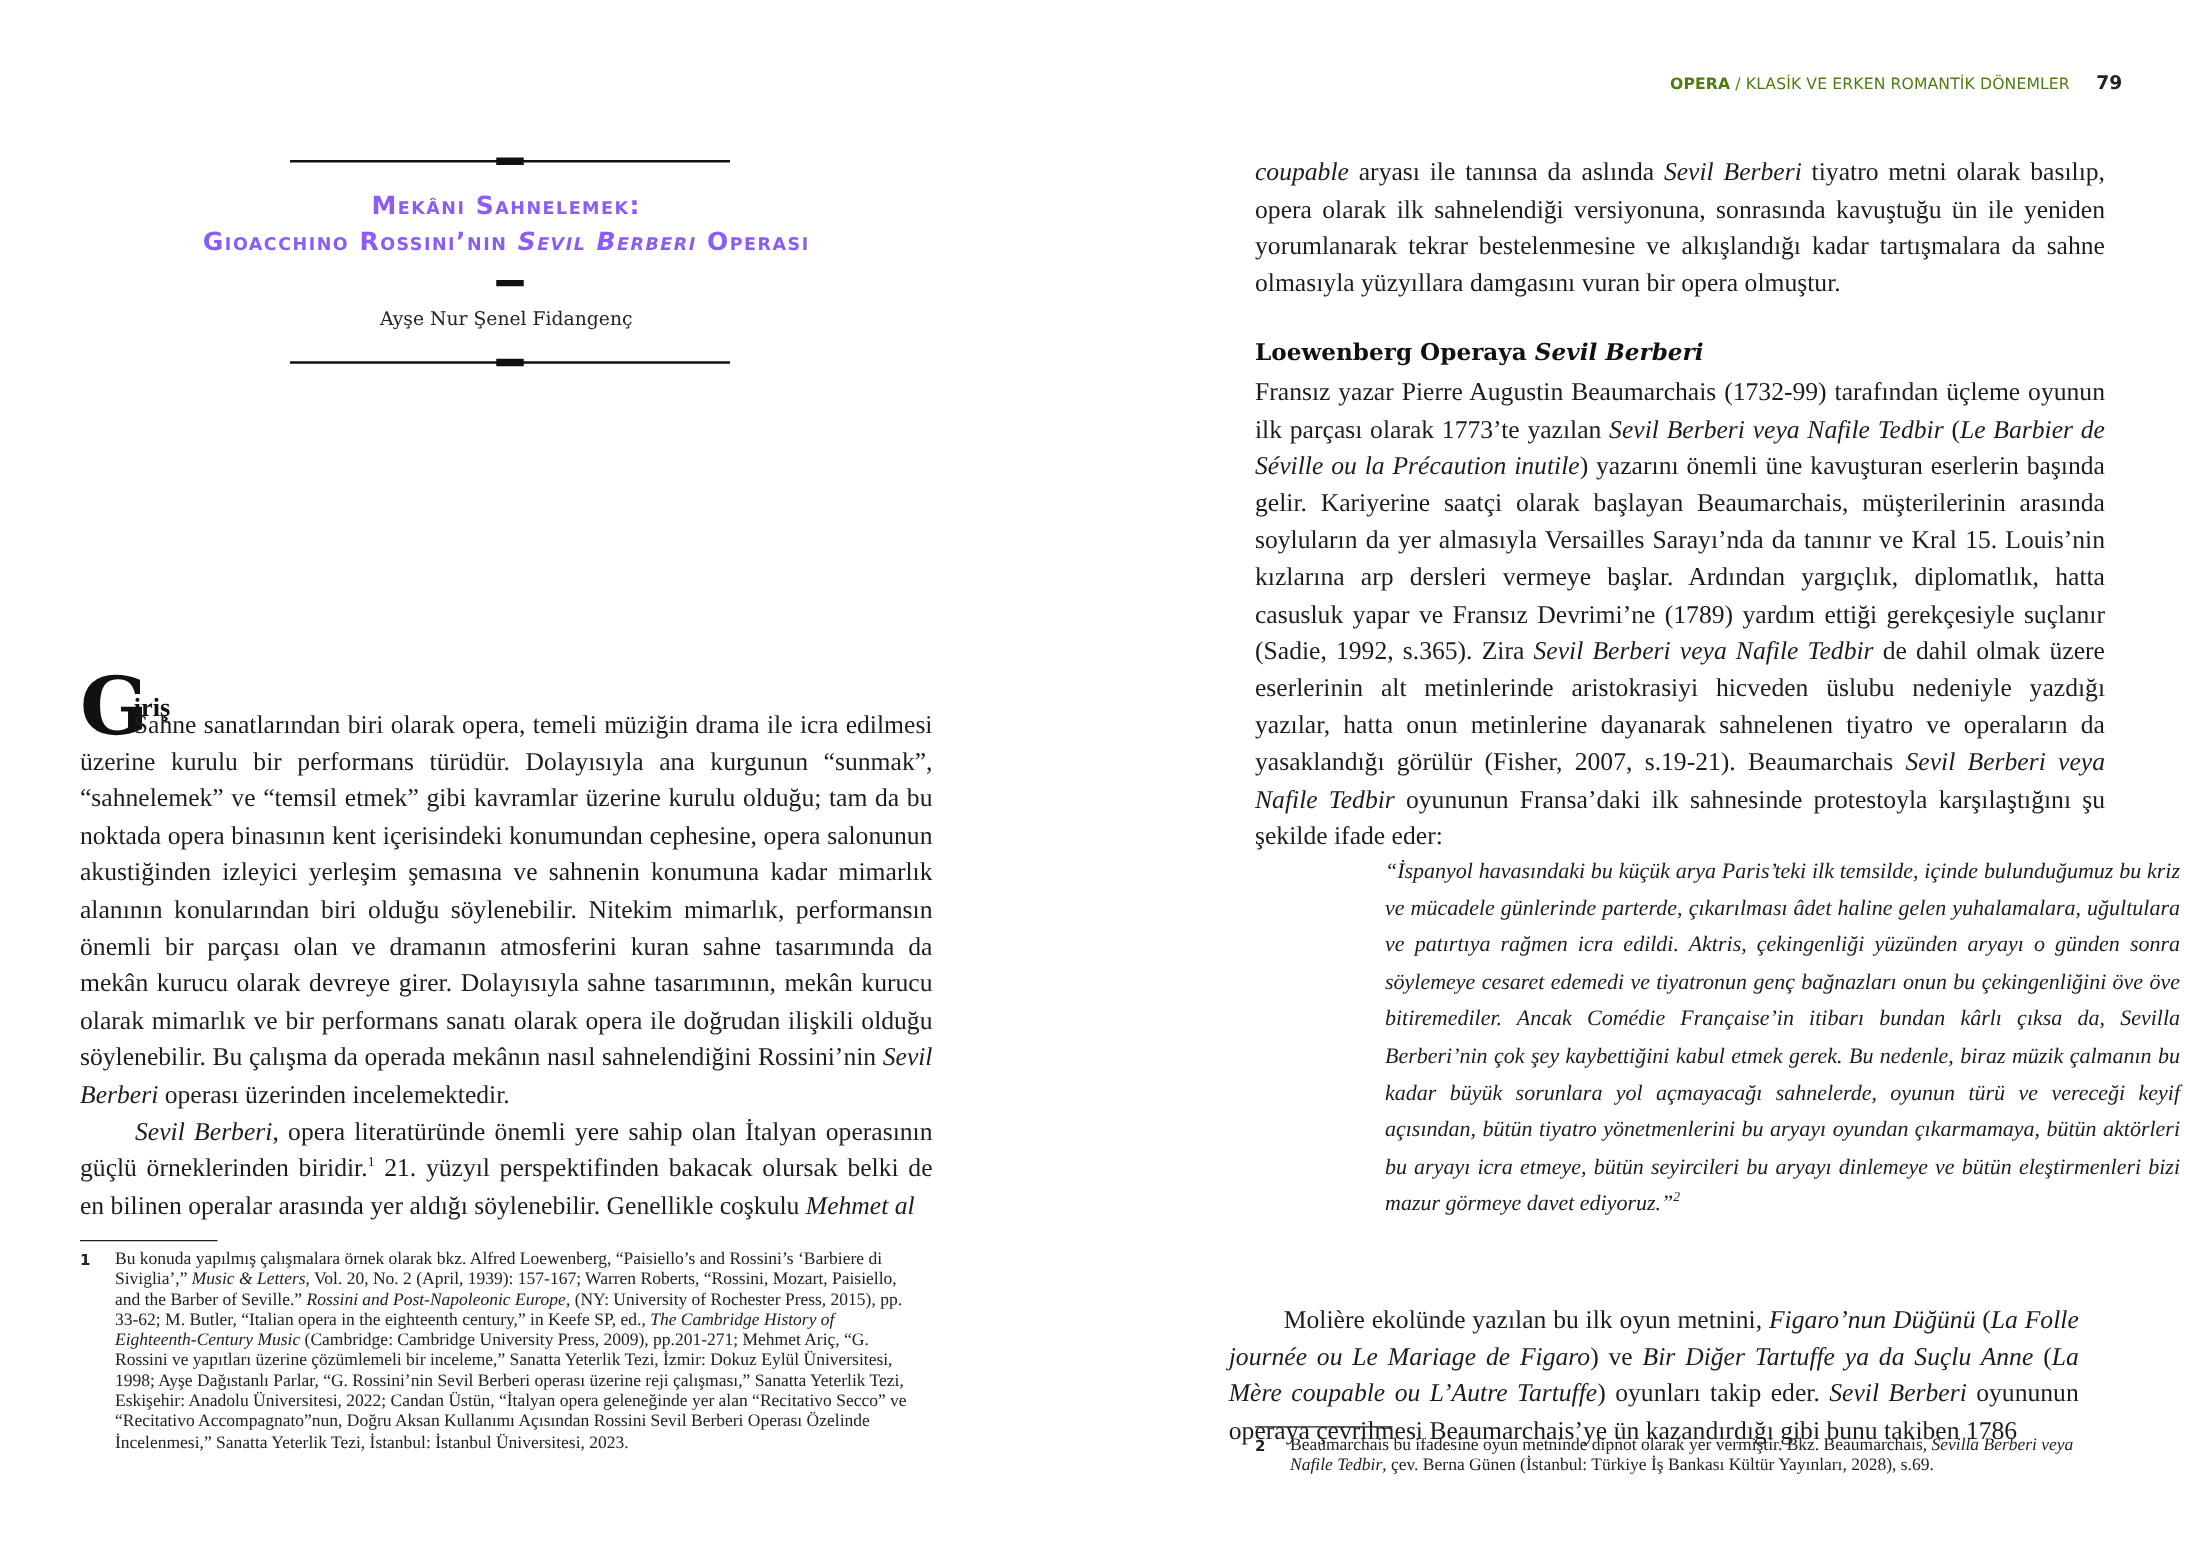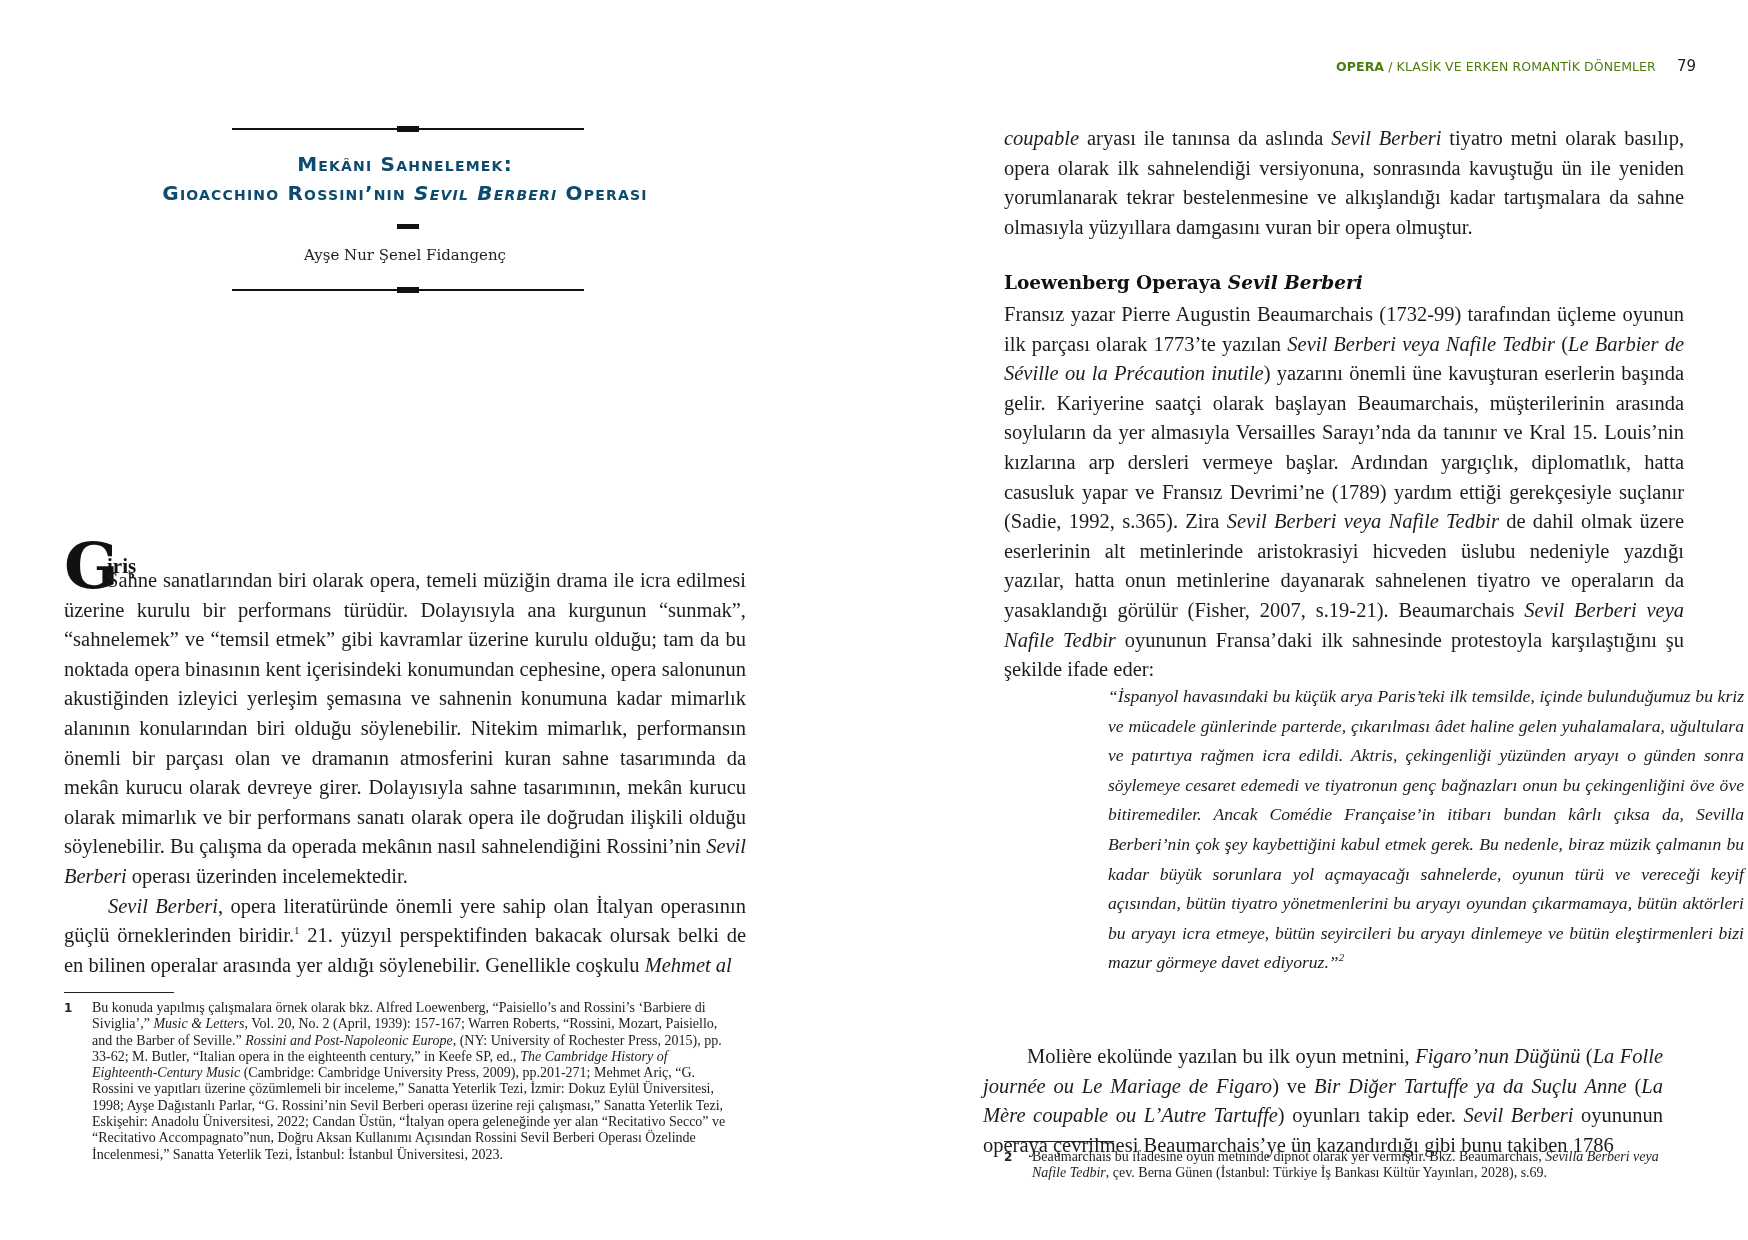--- a/index.html
+++ b/index.html
@@ -7,28 +7,28 @@
          font-family: "DejaVu Serif", serif; color: #1a1a1a; }
   .page { position: absolute; top: 0; height: 1240px; }
   .left-page { left: 0; width: 874px; }
   .right-page { left: 874px; width: 874px; }
 
   
   .running-head { position: absolute; top: 59px; left: 462px; font-family: "DejaVu Sans", sans-serif;
                   font-size: 12.5px; letter-spacing: 0.1px; color: #4d7c0f; }
   .running-head .section { font-weight: bold; }
   .folio { position: absolute; top: 57px; left: 803px; font-family: "DejaVu Sans", sans-serif;
-           font-size: 15px; font-weight: normal; color: #222; }
+           font-size: 15px; font-weight: bold; color: #222; }
 
   
   .rule { position: absolute; height: 2px; background: #111; }
   .rule-mark { position: absolute; height: 6px; width: 22px; background: #111; }
   .title-block { position: absolute; left: 150px; width: 510px; top: 150px; text-align: center; }
   .title-line { font-family: "DejaVu Sans", sans-serif; font-weight: bold; font-size: 20px;
-                font-variant: small-caps; letter-spacing: 1.2px; line-height: 29px; color: #0c4a6e; }
+                font-variant: small-caps; letter-spacing: 1.2px; line-height: 29px; color: #8b5cf6; }
   .title-line i { font-style: italic; }
   .author { position: absolute; left: 150px; width: 510px; top: 246px; text-align: center;
             font-family: "DejaVu Serif", serif; font-size: 15px; color: #222; }
 
   
   .body { position: absolute; font-family: "Liberation Serif", "DejaVu Serif", serif;
           font-size: 20.5px; line-height: 29.6px; text-align: justify; color: #1c1c1c; }
   .body p { margin: 0; }
   .indent { text-indent: 44px; }
   .left-body { left: 64px; width: 682px; top: 566px; }

